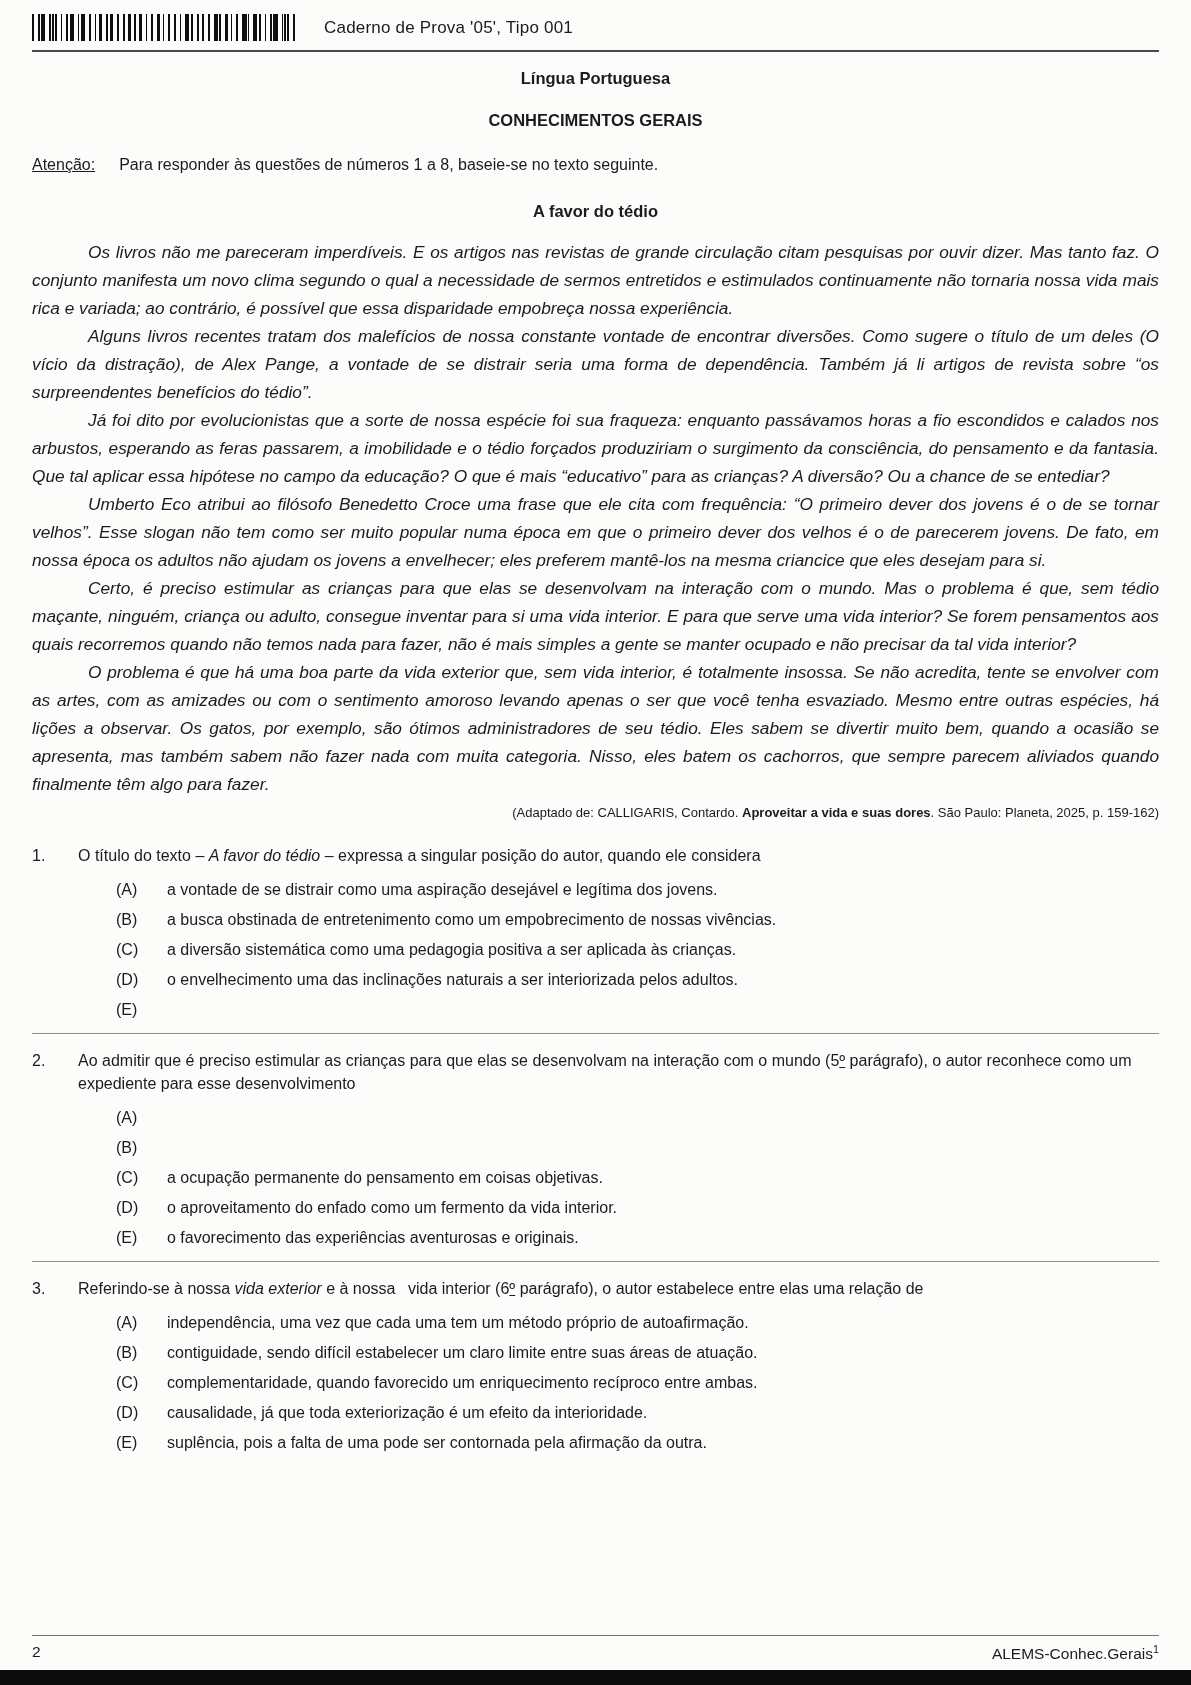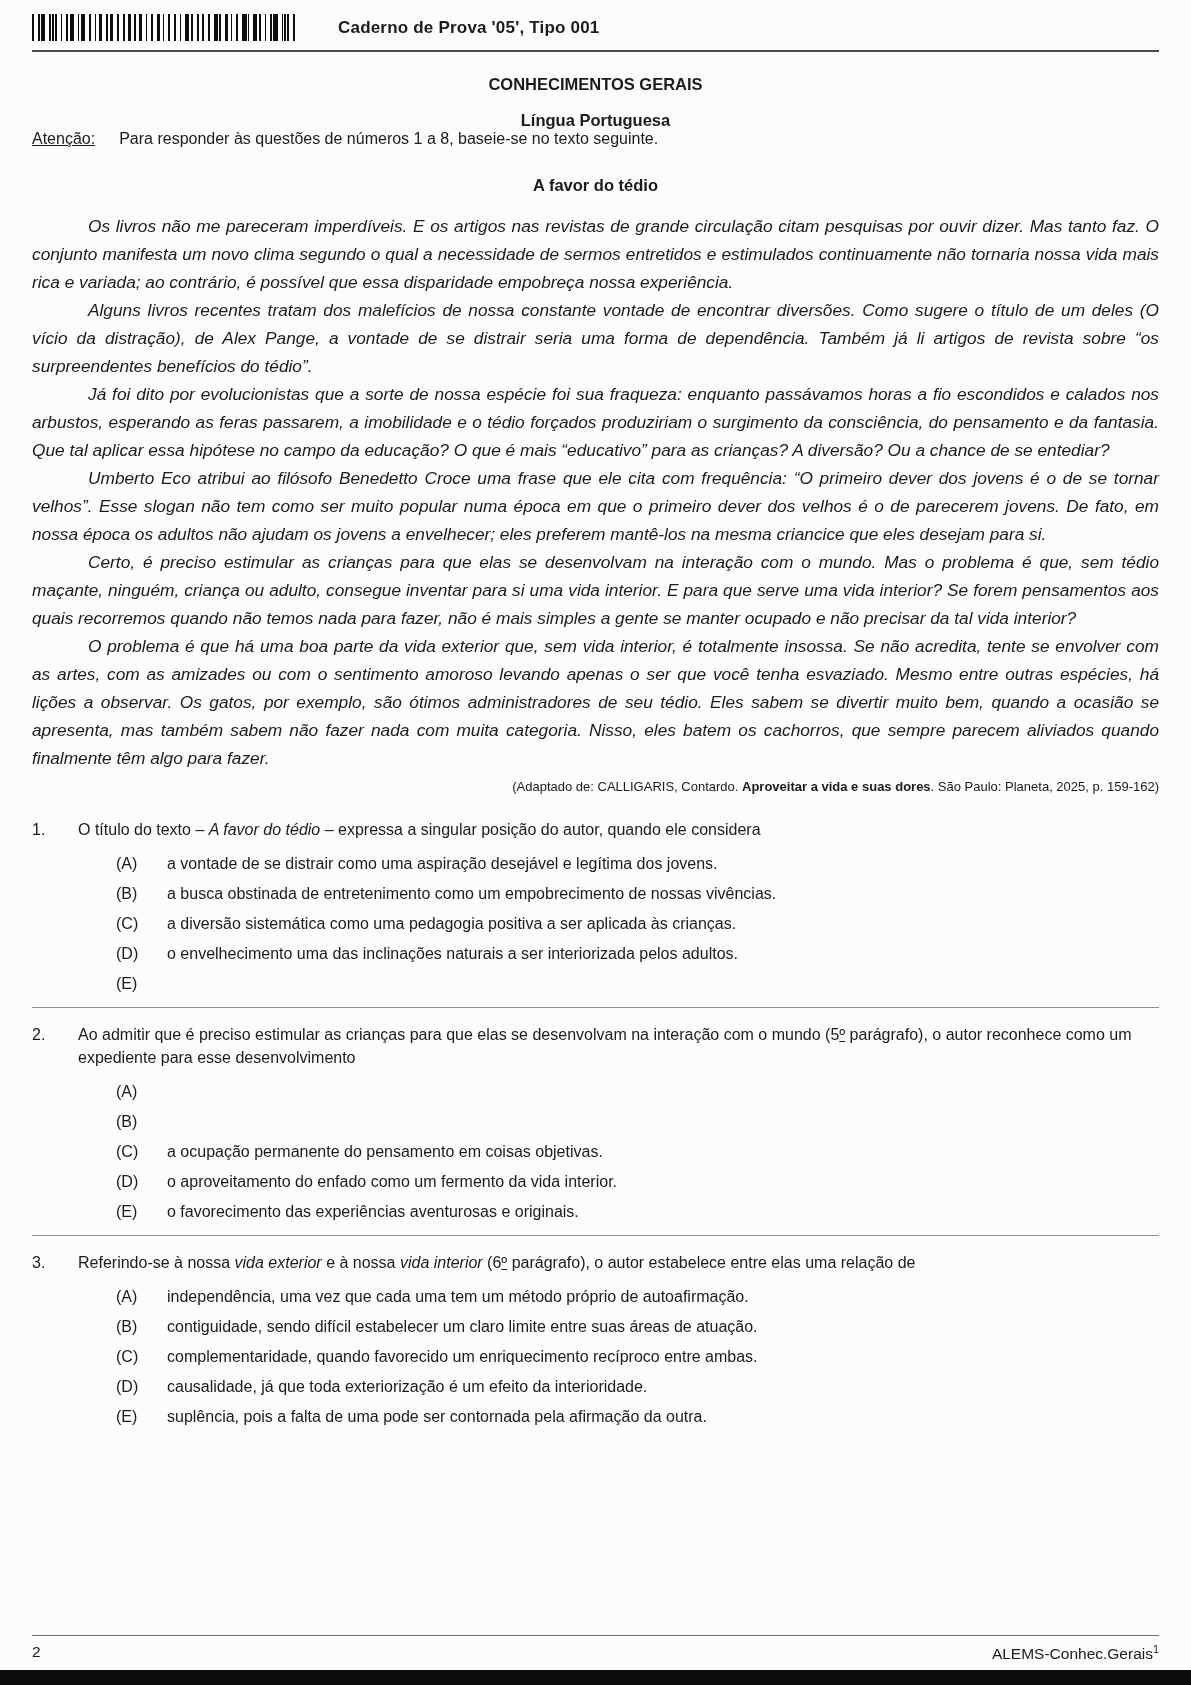--- a/index.html
+++ b/index.html
@@ -10,37 +10,37 @@
     width: 1191px;
     height: 1685px;
     margin: 0 auto;
     background: #fcfcfb;
     color: #1b1b1b;
     overflow: hidden;
   }
   .content { padding: 14px 32px 0 32px; }
 
   
-  .header { display: flex; align-items: center; gap: 40px; font-weight: bold; }
+  .header { display: flex; align-items: center; gap: 26px; }
   .barcode {
     width: 266px; height: 27px; flex: none;
     background-image:
       repeating-linear-gradient(90deg, #0e0e0e 0 2px, transparent 2px 6px, #0e0e0e 6px 8px, transparent 8px 12px, #0e0e0e 12px 13px, transparent 13px 17px),
       repeating-linear-gradient(90deg, transparent 0 9px, #0e0e0e 9px 12px, transparent 12px 20px, #0e0e0e 20px 22px, transparent 22px 29px);
   }
   .header-title { font-size: 17px; letter-spacing: .2px; }
   .header-rule { border: none; border-top: 2px solid #4a4a4a; margin: 9px 0 0 0; }
 
   
   .center { text-align: center; font-weight: 700; }
   .section-title { margin-top: 23px; font-size: 16.5px; }
   .section-subtitle { margin-top: 17px; font-size: 16.5px; }
 
   
-  .attention { display: flex; font-size: 16px; }
+  .attention { display: flex; margin-top: 26px; font-size: 16px; }
   .attention-label { text-decoration: underline; flex: none; }
   .attention-text { margin-left: 24px; }
 
   
   .reading-title { margin-top: 28px; font-size: 16.5px; }
   .reading { margin-top: 17px; }
   .reading p {
     font-style: italic;
     text-align: justify;
     text-indent: 56px;
@@ -72,22 +72,22 @@
 
 <div class="page">
   <div class="content">
 
     <div class="header">
       <div class="barcode"></div>
       <div class="header-title">Caderno de Prova '05', Tipo 001</div>
     </div>
     <hr class="header-rule">
 
+    <div class="center section-subtitle">Língua Portuguesa</div>
     <div class="center section-title">CONHECIMENTOS GERAIS</div>
-    <div class="center section-subtitle">Língua Portuguesa</div>
 
     <div class="attention">
       <span class="attention-label">Atenção:</span>
       <span class="attention-text">Para responder às questões de números 1 a 8, baseie-se no texto seguinte.</span>
     </div>
 
     <div class="center reading-title">A favor do tédio</div>
     <div class="reading">
       <p>Os livros não me pareceram imperdíveis. E os artigos nas revistas de grande circulação citam pesquisas por ouvir dizer. Mas tanto faz. O conjunto manifesta um novo clima segundo o qual a necessidade de sermos entretidos e estimulados continuamente não tornaria nossa vida mais rica e variada; ao contrário, é possível que essa disparidade empobreça nossa experiência.</p>
       <p>Alguns livros recentes tratam dos malefícios de nossa constante vontade de encontrar diversões. Como sugere o título de um deles (O vício da distração), de Alex Pange, a vontade de se distrair seria uma forma de dependência. Também já li artigos de revista sobre “os surpreendentes benefícios do tédio”.</p>
@@ -155,21 +155,21 @@
             <span class="opt-text">o favorecimento das experiências aventurosas e originais.</span>
           </div>
         </div>
       </div>
 
       <hr class="q-divider">
 
       <div class="question">
         <div class="q-head">
           <div class="q-num">3.</div>
-          <div class="q-stem"><span>Referindo-se à nossa </span><span style="font-style: italic;">vida exterior</span><span> e à nossa </span><span style="font-style: italic;">vida interior</span><span> (6</span><span style="text-decoration: underline;">º</span><span> parágrafo), o autor estabelece entre elas uma relação de</span></div>
+          <div class="q-stem"><span>Referindo-se à nossa </span><span style="font-style: italic;">vida exterior</span><span> e à nossa </span><span style=" margin-left: 8px;">vida interior</span><span> (6</span><span style="text-decoration: underline;">º</span><span> parágrafo), o autor estabelece entre elas uma relação de</span></div>
         </div>
         <div class="options">
           <div class="opt">
             <span class="opt-letter">(A)</span>
             <span class="opt-text">independência, uma vez que cada uma tem um método próprio de autoafirmação.</span>
           </div>
           <div class="opt">
             <span class="opt-letter">(B)</span>
             <span class="opt-text">contiguidade, sendo difícil estabelecer um claro limite entre suas áreas de atuação.</span>
           </div>

